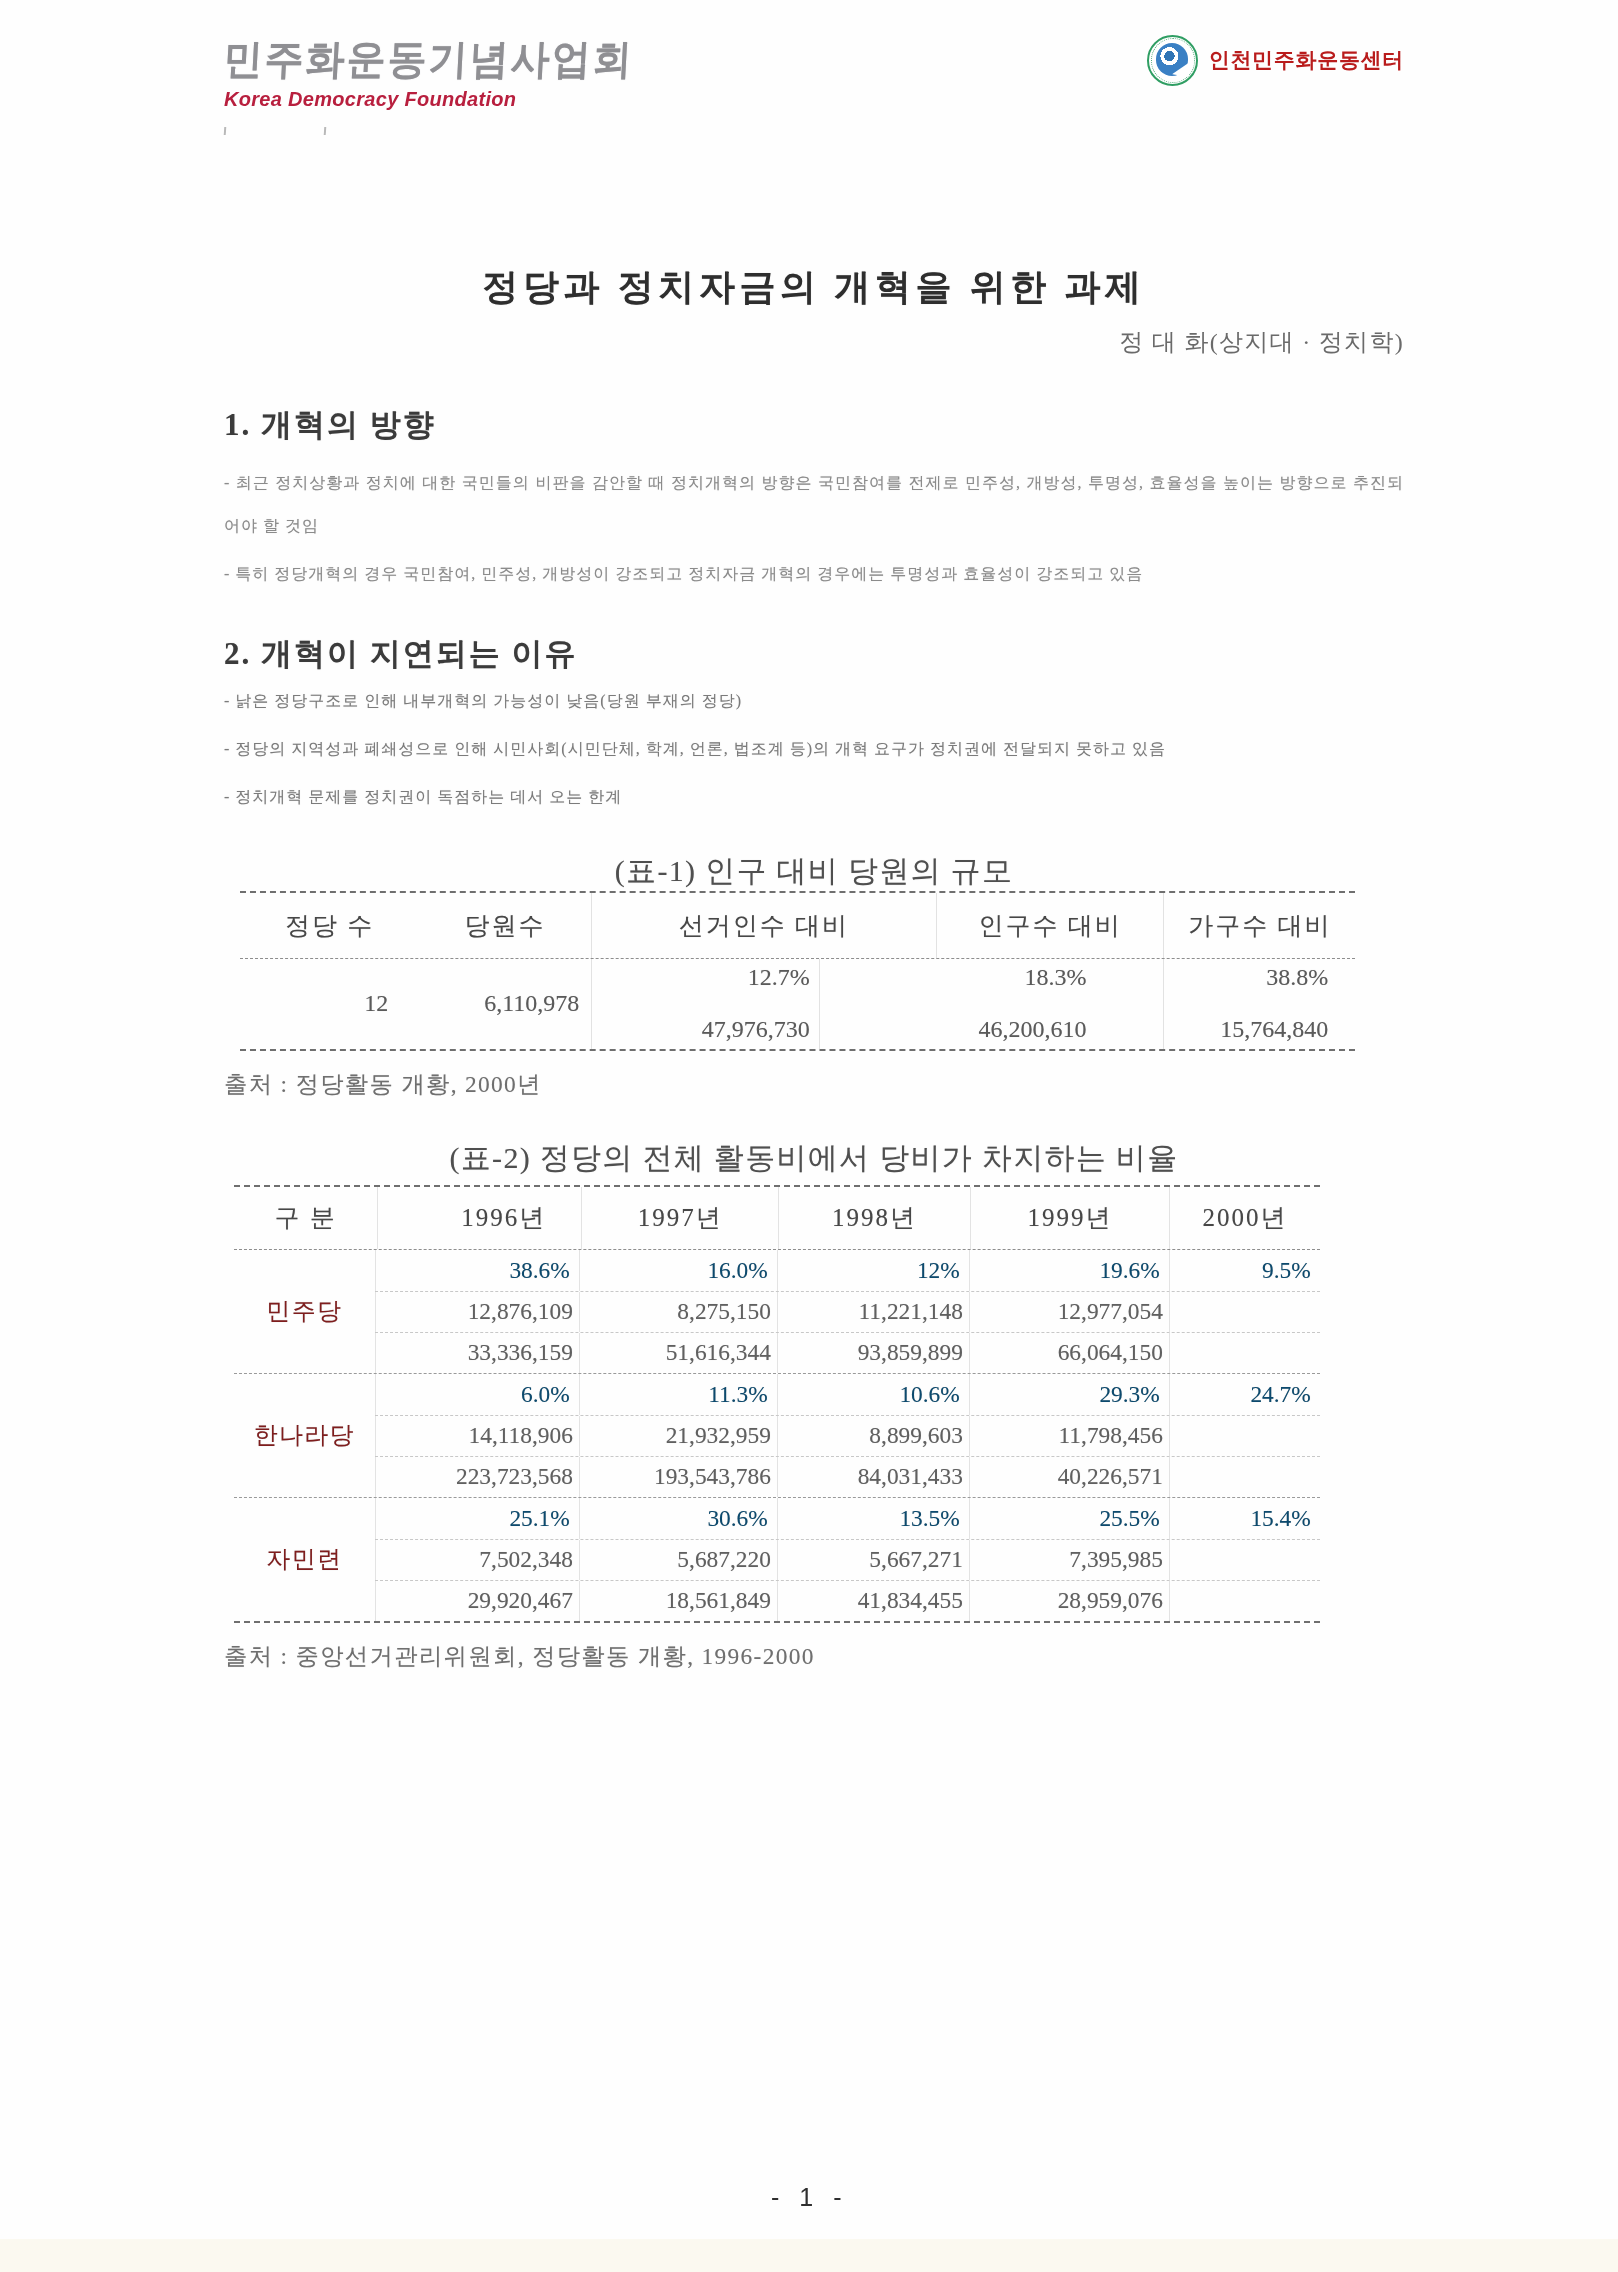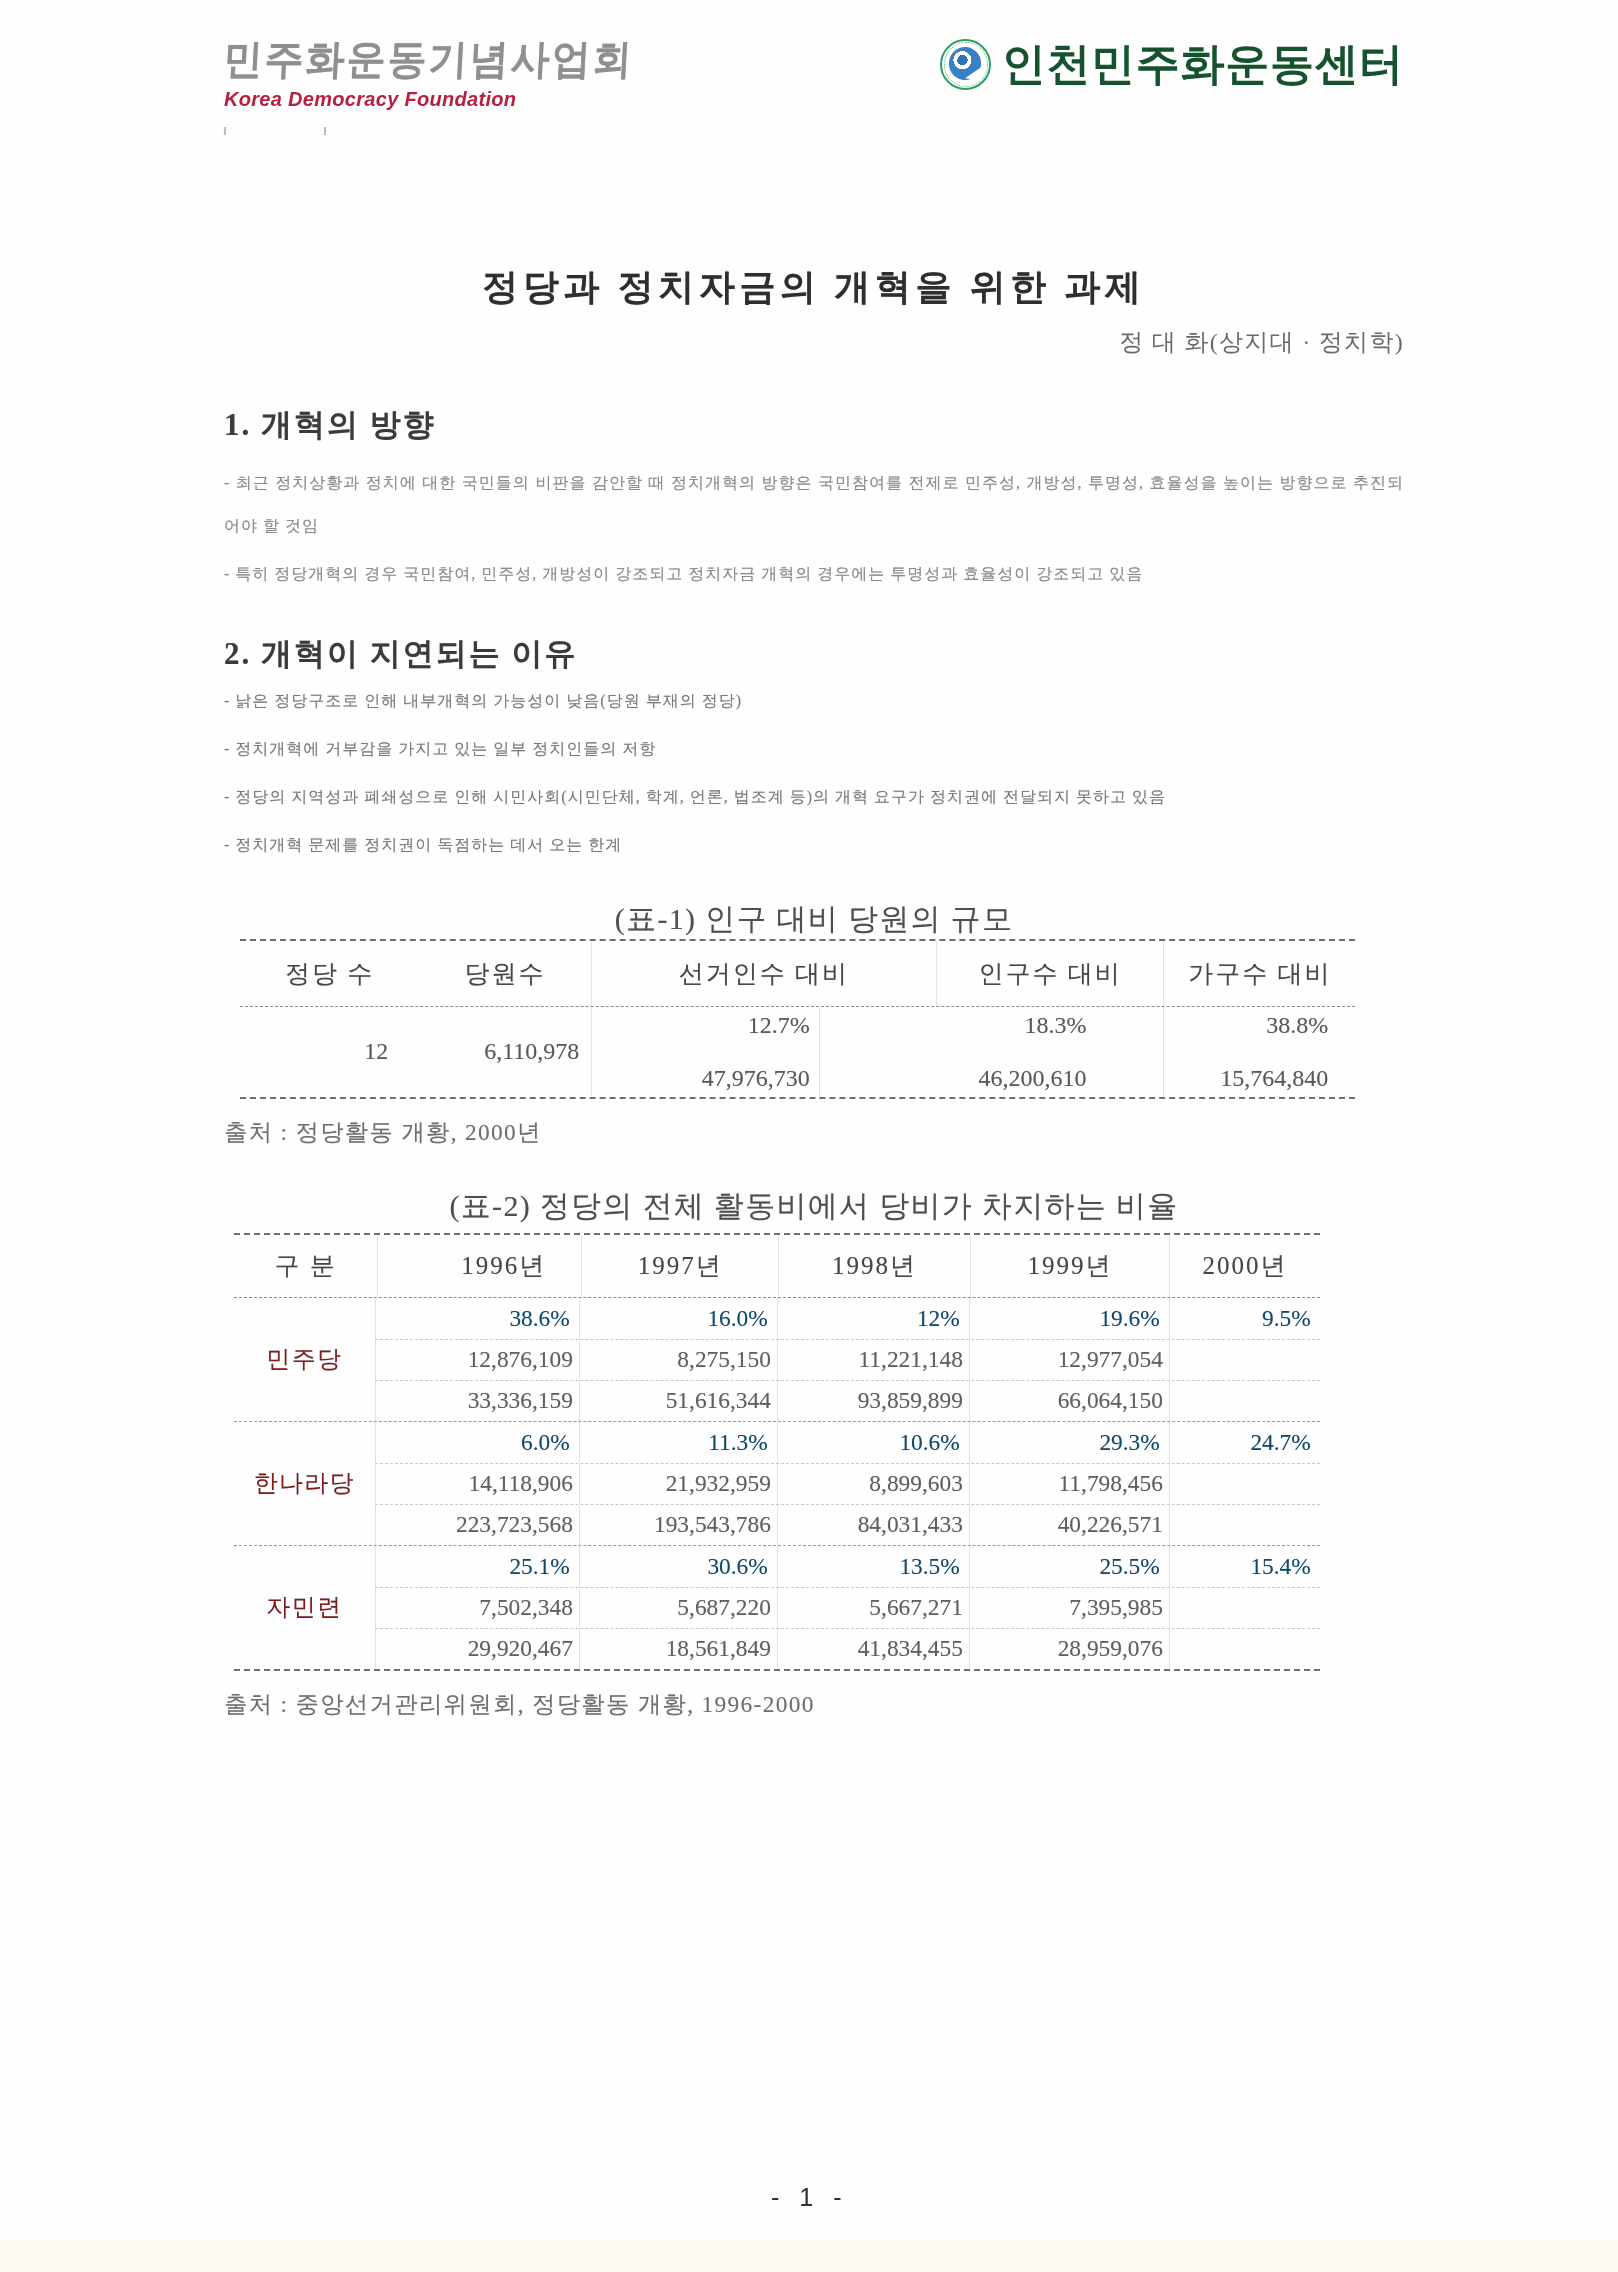--- a/index.html
+++ b/index.html
@@ -50,21 +50,21 @@
     content:""; position:absolute; right:-1.3px; bottom:0px; width:17px; height:15.6px;
     background:#ffffff; clip-path:polygon(100% 0, 100% 100%, 0 100%);
     transform:rotate(8deg);
   }
   .ic-core::before {
     content:""; position:absolute; right:3.9px; bottom:2.6px; width:9px; height:6.5px;
     background:#2f9e63; clip-path:polygon(0 100%, 100% 0, 100% 100%);
     opacity:.8;
   }
   .ic-text {
-    font-size:44px; color:#14532d; font-weight:600;
+    font-size:21px; color:#b91c1c; font-weight:600;
     font-family:"Liberation Sans","DejaVu Sans",sans-serif;
     letter-spacing:0.7px;
   }
 
   
   .doc-title {
     margin-top:96px; text-align:center;
     font-size:36px; font-weight:600; color:#2e2e2e;
     letter-spacing:4.6px; text-shadow:0 0 0.7px rgba(60,60,60,.45);
   }
@@ -166,21 +166,20 @@
 
     <div class="doc-title">정당과 정치자금의 개혁을 위한 과제</div>
     <div class="author">정  대  화(상지대 · 정치학)</div>
 
     <div class="sec-h">1. 개혁의 방향</div>
     <div class="para">- 최근 정치상황과 정치에 대한 국민들의 비판을 감안할 때 정치개혁의 방향은 국민참여를 전제로 민주성, 개방성, 투명성, 효율성을 높이는 방향으로 추진되어야 할 것임</div>
     <div class="para tight">- 특히 정당개혁의 경우 국민참여, 민주성, 개방성이 강조되고 정치자금 개혁의 경우에는 투명성과 효율성이 강조되고 있음</div>
 
     <div class="sec-h s2">2. 개혁이 지연되는 이유</div>
     <div class="para tight darker">- 낡은 정당구조로 인해 내부개혁의 가능성이 낮음(당원 부재의 정당)</div>
-    <div class="para tight darker">- 정치개혁에 거부감을 가지고 있는 일부 정치인들의 저항</div>
     <div class="para tight darker">- 정당의 지역성과 폐쇄성으로 인해 시민사회(시민단체, 학계, 언론, 법조계 등)의 개혁 요구가 정치권에 전달되지 못하고 있음</div>
     <div class="para tight darker">- 정치개혁 문제를 정치권이 독점하는 데서 오는 한계</div>
 
     <div class="tcap c1">(표-1) 인구 대비 당원의 규모</div>
     <div class="t1">
       <div class="t1-hrow">
         <div class="th c1">정당 수</div>
         <div class="th c2">당원수</div>
         <div class="th c4">선거인수 대비</div>
         <div class="th c3">인구수 대비</div>

